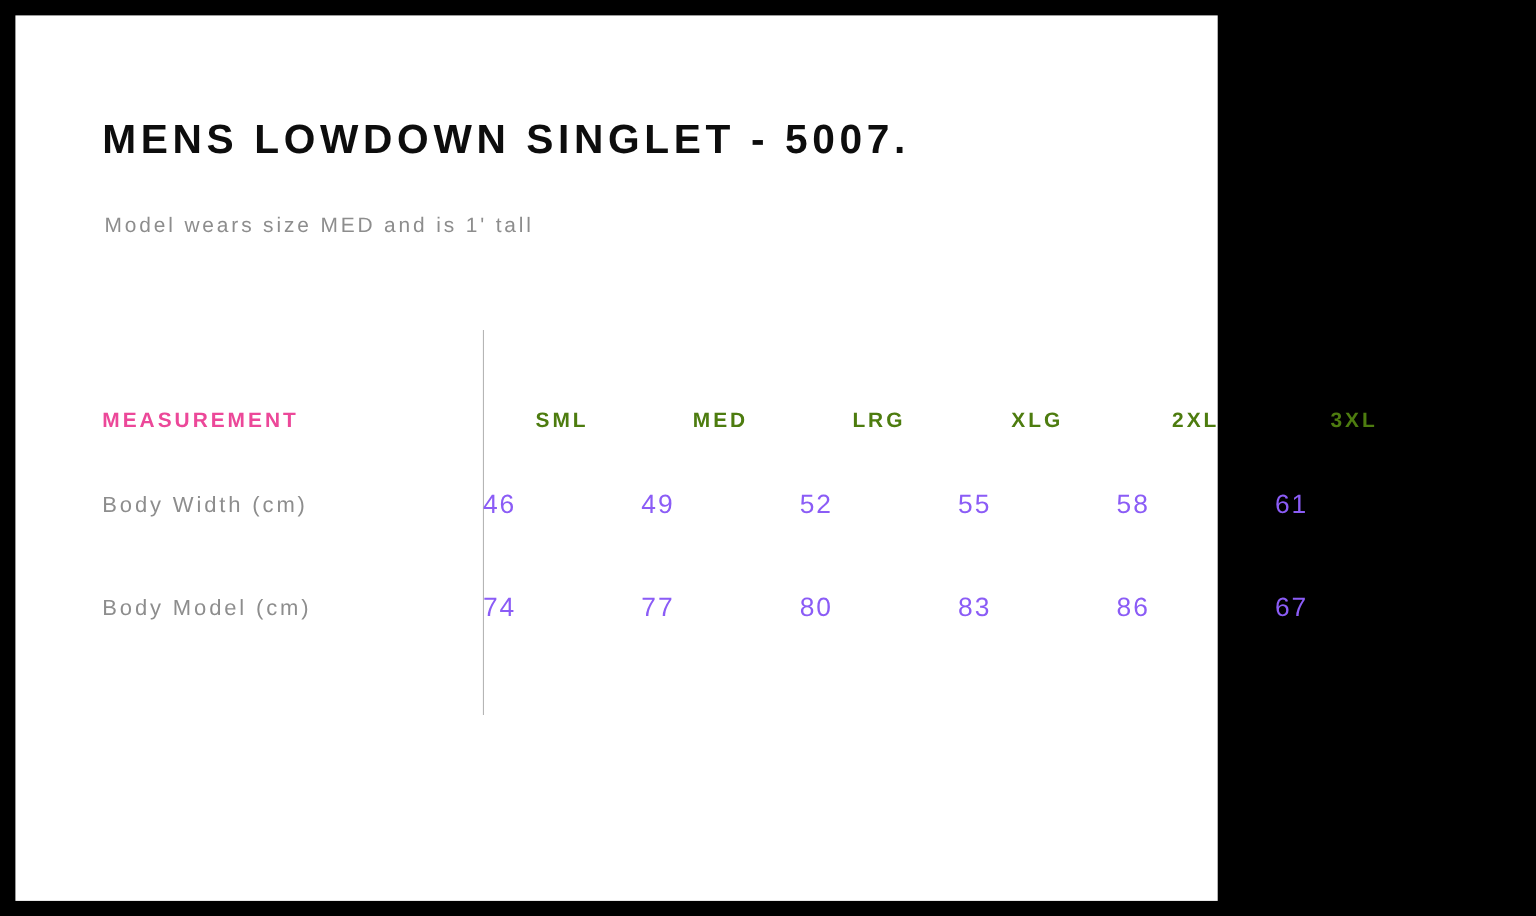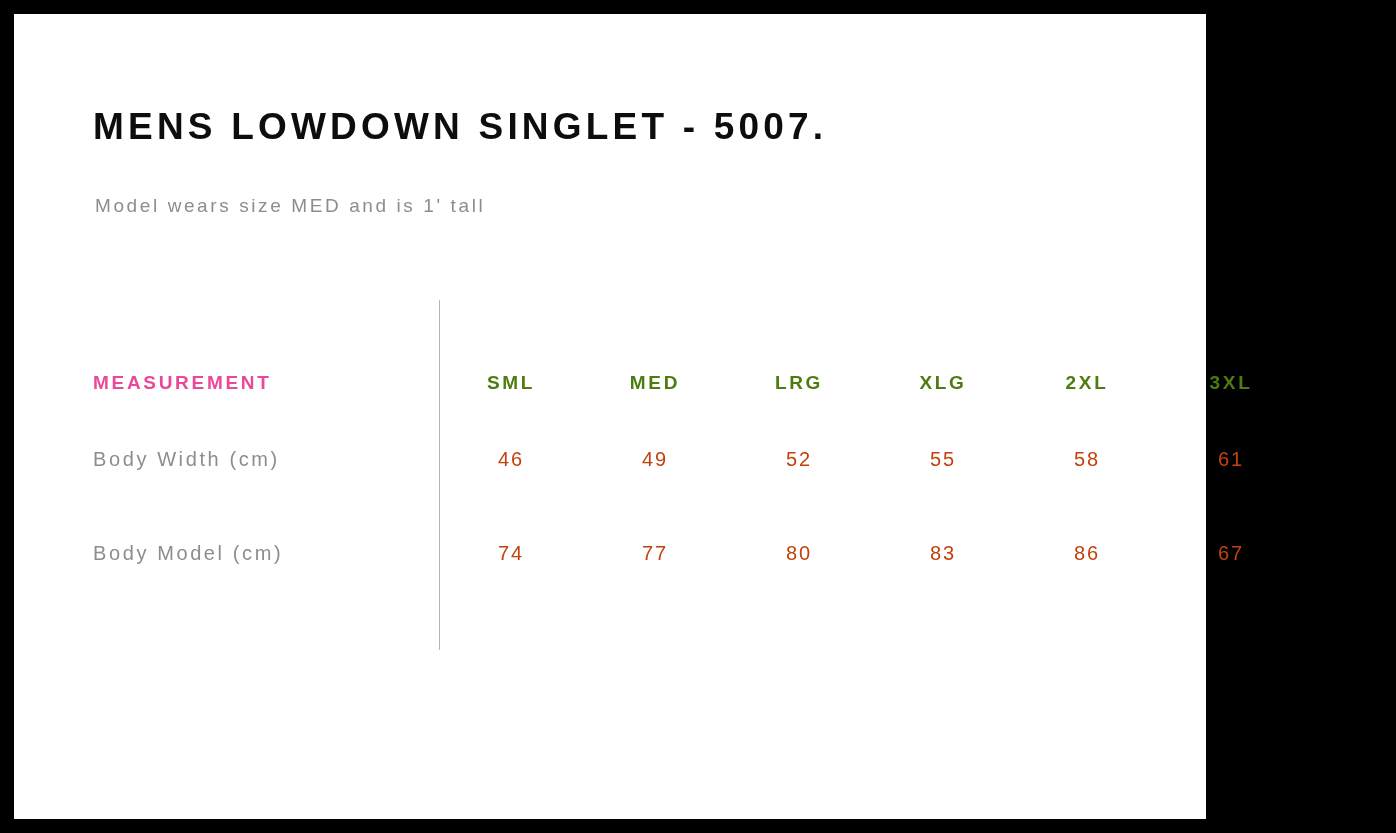--- a/index.html
+++ b/index.html
@@ -10,21 +10,21 @@
   body {
     width: 1396px;
     height: 833px;
     font-family: "Liberation Sans", sans-serif;
     overflow: hidden;
   }
   .page {
     position: absolute;
     left: 14px;
     top: 14px;
-    width: 1192px;
+    width: 1093px;
     height: 805px;
     background: #ffffff;
     box-sizing: border-box;
   }
   .inner {
     position: absolute;
     left: 79px;
     top: 0;
     right: 40px;
     bottom: 0;
@@ -89,24 +89,24 @@
   .row-label {
     text-align: left;
     font-size: 20px;
     letter-spacing: 2.6px;
     color: #8d8d8d;
     height: 94px;
     vertical-align: middle;
     margin-left: 16px;
   }
   .cell-value {
-    text-align: center;
-    font-size: 20px;
+    text-align: left;
+    font-size: 24px;
     letter-spacing: 1.8px;
-    color: #c2410c;
+    color: #8b5cf6;
     height: 94px;
     vertical-align: middle;
   }
   .note {
     position: absolute;
     left: 2px;
     top: 717px;
     font-size: 19px;
     font-style: italic;
     letter-spacing: 1.7px;

